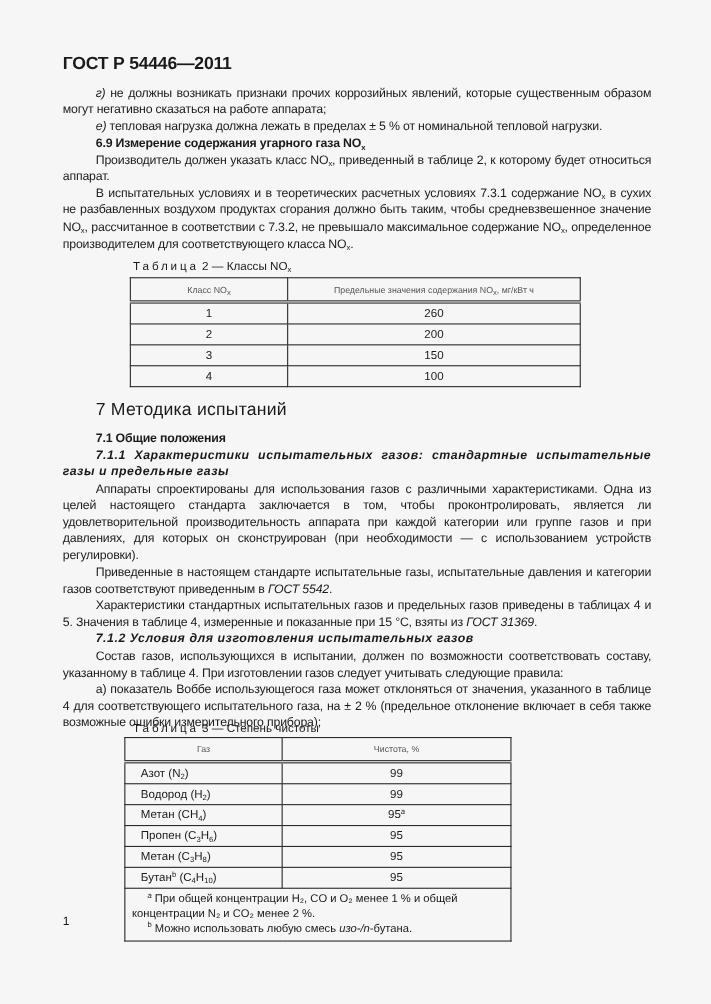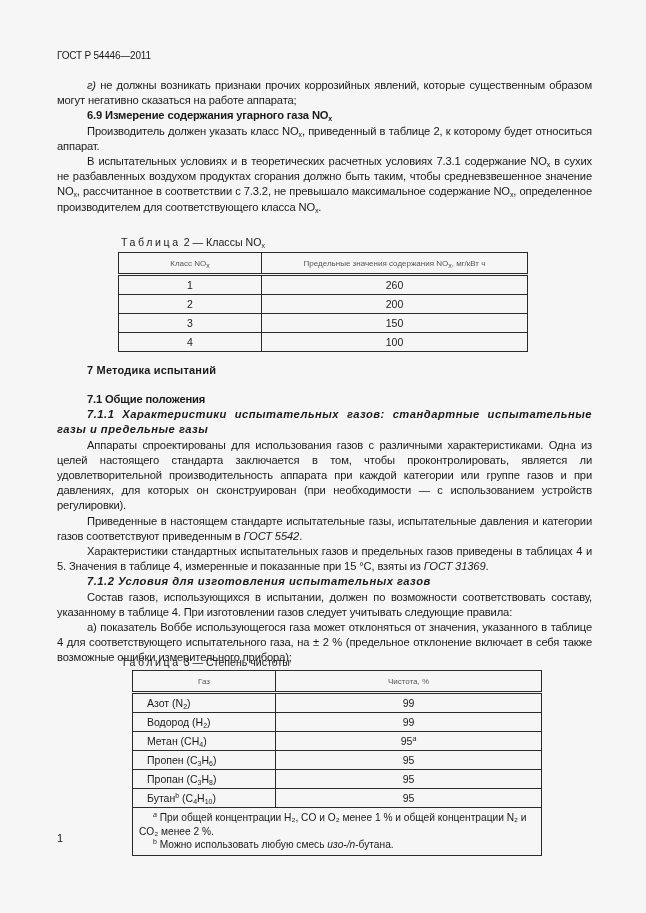--- a/index.html
+++ b/index.html
@@ -1,46 +1,47 @@
 <!DOCTYPE html>
 <html><head>
 <meta charset="utf-8">
 <style>
   html, body { margin:0; padding:0; }
   body {
     width:646px; height:913px; background:#f6f6f6; position:relative; overflow:hidden;
     font-family:"Liberation Sans", sans-serif; color:#1a1a1a;
   }
-  .hdr { position:absolute; left:57px; top:50px; font-size:10px; font-weight:normal; letter-spacing:-0.2px; }
+  .hdr { position:absolute; left:57px; top:50px; font-size:16px; font-weight:bold; letter-spacing:-0.2px; }
   .txt { position:absolute; left:57px; width:535px; font-size:11.2px; line-height:15.2px; letter-spacing:-0.15px; }
   .p { margin:0; text-align:justify; text-align-last:left; }
   .ind { text-indent:30px; }
   .b { font-weight:bold; }
   .i { font-style:italic; }
   sub { font-size:7px; vertical-align:-2px; line-height:0; }
   sup { font-size:7px; vertical-align:4px; line-height:0; }
-  .h1 { position:absolute; left:87px; top:364px; font-size:11px; font-weight:bold; letter-spacing:0.2px; }
+  .h1 { position:absolute; left:87px; top:364px; font-size:16px; font-weight:normal; letter-spacing:0.2px; }
   .wide { letter-spacing:0.5px;font-style:italic; }
   .cap { position:absolute; font-size:10.6px; }
   .sp { letter-spacing:2.6px; }
   table { position:absolute; border-collapse:collapse; font-size:10.5px; }
   td, th { border:1px solid #2a2a2a; padding:0; height:18px; }
   th { font-weight:normal; font-size:8px; color:#555; height:20px; border-bottom:3px double #2a2a2a; }
   .c { text-align:center; }
   .l { text-align:left; padding-left:14px; }
   .note { font-size:10.2px; line-height:13.5px; padding:3px 6px 3px 6px; text-align:left; height:auto; }
   .pg { position:absolute; left:57px; top:832px; font-size:11px; }
 </style>
 </head>
 <body>
 
 <div class="hdr">ГОСТ Р 54446—2011</div>
 
 <div class="txt" style="top:78px;">
   <p class="p ind"><span class="i">г)</span><span> не должны возникать признаки прочих коррозийных явлений, которые существенным образом могут негативно сказаться на работе аппарата;</span></p>
+  <p class="p ind"><span class="i">е)</span><span> тепловая нагрузка должна лежать в пределах ± 5 % от номинальной тепловой нагрузки.</span></p>
   <p class="p ind b"><span>6.9 Измерение содержания угарного газа NO</span><sub>x</sub></p>
   <p class="p ind"><span>Производитель должен указать класс NO</span><sub>x</sub><span>, приведенный в таблице 2, к которому будет относиться аппарат.</span></p>
   <p class="p ind"><span>В испытательных условиях и в теоретических расчетных условиях 7.3.1 содержание NO</span><sub>x</sub><span> в сухих не разбавленных воздухом продуктах сгорания должно быть таким, чтобы средневзвешенное значение NO</span><sub>x</sub><span>, рассчитанное в соответствии с 7.3.2, не превышало максимальное содержание NO</span><sub>x</sub><span>, определенное производителем для соответствующего класса NO</span><sub>x</sub><span>.</span></p>
 </div>
 
 <div class="cap" style="left:121px; top:236px;"><span class="sp">Таблица</span> <span>2</span><span> — Классы NO</span><sub>x</sub></div>
 
 <table style="left:118px; top:252px; width:410px;">
   <tbody>
       <tr>
@@ -74,21 +75,21 @@
   <p class="p ind">Аппараты спроектированы для использования газов с различными характеристиками. Одна из целей настоящего стандарта заключается в том, чтобы проконтролировать, является ли удовлетворительной производительность аппарата при каждой категории или группе газов и при давлениях, для которых он сконструирован (при необходимости — с использованием устройств регулировки).</p>
   <p class="p ind"><span>Приведенные в настоящем стандарте испытательные газы, испытательные давления и категории газов соответствуют приведенным в </span><span class="i">ГОСТ 5542</span><span>.</span></p>
   <p class="p ind"><span>Характеристики стандартных испытательных газов и предельных газов приведены в таблицах 4 и 5. Значения в таблице 4, измеренные и показанные при 15 °C, взяты из </span><span class="i">ГОСТ 31369</span><span>.</span></p>
   <p class="p ind b wide">7.1.2 Условия для изготовления испытательных газов</p>
   <p class="p ind">Состав газов, использующихся в испытании, должен по возможности соответствовать составу, указанному в таблице 4. При изготовлении газов следует учитывать следующие правила:</p>
   <p class="p ind">a) показатель Воббе использующегося газа может отклоняться от значения, указанного в таблице 4 для соответствующего испытательного газа, на ± 2 % (предельное отклонение включает в себя также возможные ошибки измерительного прибора);</p>
 </div>
 
 <div class="cap" style="left:121px; top:656px;"><span class="sp">Таблица</span> <span>3</span><span> — Степень чистоты</span></div>
 
-<table style="left:132px; top:670px; width:410px;">
+<table style="left:113px; top:670px; width:352px;">
   <tbody>
       <tr>
     <th class="c" style="width:142px;">Газ</th>
     <th class="c">Чистота, %</th>
   </tr>
   <tr>
     <td class="l"><span>Азот (N</span><sub>2</sub><span>)</span></td>
     <td class="c"><span>99</span></td>
   </tr>
   <tr>
@@ -97,21 +98,21 @@
   </tr>
   <tr>
     <td class="l"><span>Метан (CH</span><sub>4</sub><span>)</span></td>
     <td class="c"><span>95</span><sup class="i">a</sup></td>
   </tr>
   <tr>
     <td class="l"><span>Пропен (C</span><sub>3</sub><span>H</span><sub>6</sub><span>)</span></td>
     <td class="c"><span>95</span></td>
   </tr>
   <tr>
-    <td class="l"><span>Пропан (C</span><sub>3</sub><span>H</span><sub>8</sub><span>)</span></td>
+    <td class="l"><span>Метан (C</span><sub>3</sub><span>H</span><sub>8</sub><span>)</span></td>
     <td class="c"><span>95</span></td>
   </tr>
   <tr>
     <td class="l"><span>Бутан</span><sup>b</sup><span> (C</span><sub>4</sub><span>H</span><sub>10</sub><span>)</span></td>
     <td class="c"><span>95</span></td>
   </tr>
   <tr>
     <td colspan="2" class="note">
       <div style="text-indent:14px;"><sup class="i">a</sup><span> При общей концентрации  H₂, CO и O₂  менее 1 %  и общей концентрации N₂ и CO₂  менее 2 %.</span></div>
       <div style="text-indent:14px;"><sup>b</sup><span> Можно использовать любую смесь </span><span class="i">изо-/n</span><span>-бутана.</span></div>

